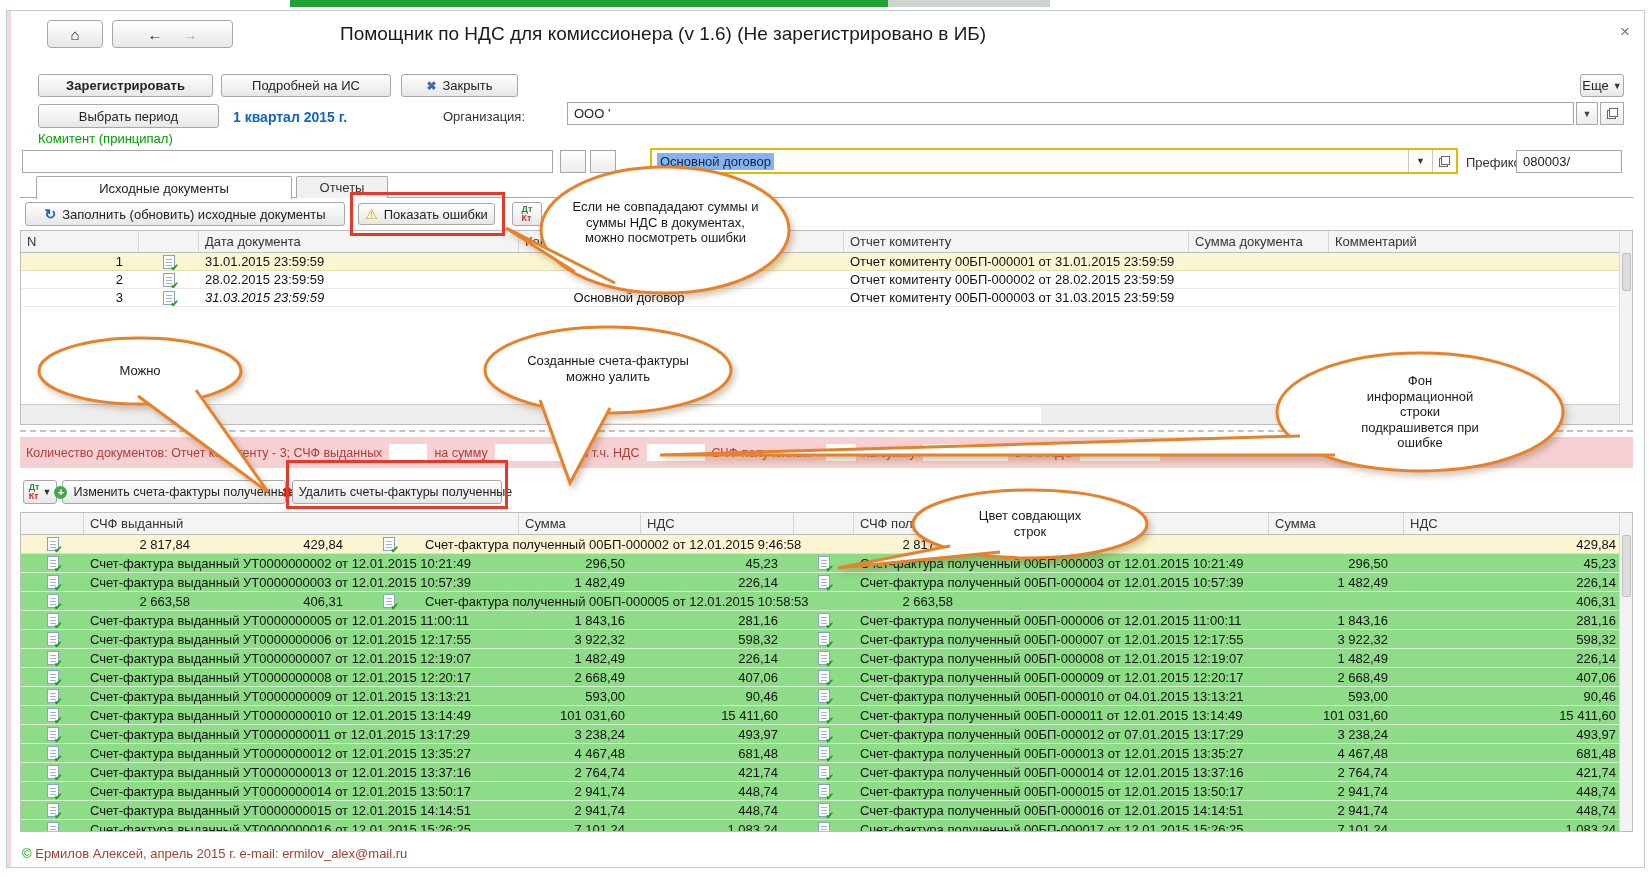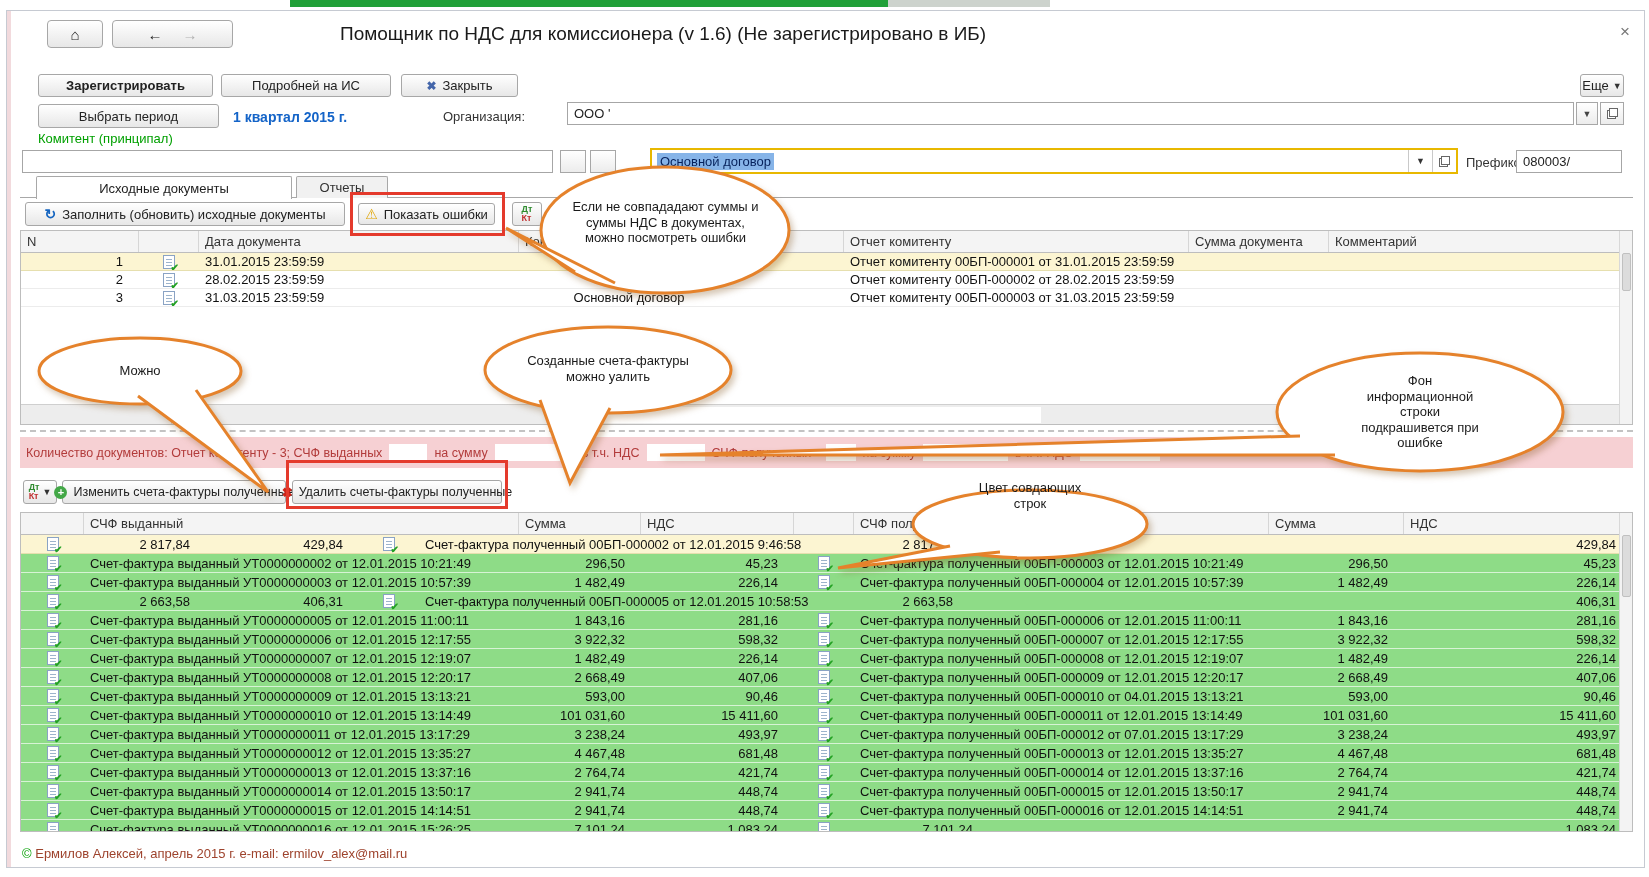--- a/index.html
+++ b/index.html
@@ -227,21 +227,21 @@
           <div class="td num" style="width: 140px;"></div>
           <div class="td" style="flex: 1 1 0%;"></div>
         </div>
         <div class="trow " style="height: 18px;">
           <div class="td num" style="width: 118px;">3</div>
           <div class="td center" style="width: 60px;">
             <span class="doc-ico">
               <span class="chk">✔</span>
             </span>
           </div>
-          <div class="td" style="width: 320px;">31.03.2015 23:59:59</div>
+          <div class="td" style="width: 320px; font-style: italic;">31.03.2015 23:59:59</div>
           <div class="td center" style="width: 220px;">Основной договор</div>
           <div class="td" style="width: 105px;"></div>
           <div class="td" style="width: 345px;">Отчет комитенту 00БП-000003 от 31.03.2015 23:59:59</div>
           <div class="td num" style="width: 140px;"></div>
           <div class="td" style="flex: 1 1 0%;"></div>
         </div>
       </div>
     <div class="t1footer">
       <div class="div" style="left:150px;"></div>
       <div class="div" style="left:530px;"></div>
@@ -572,20 +572,21 @@
             </span>
           </div>
           <div class="td" style="width: 435px;">Счет-фактура выданный УТ0000000016 от 12.01.2015 15:26:25</div>
           <div class="td num" style="width: 122px;">7 101,24</div>
           <div class="td num" style="width: 153px;">1 083,24</div>
           <div class="td center" style="width: 60px;">
             <span class="doc-ico">
               <span class="chk">✔</span>
             </span>
           </div>
+          <div class="td" style="width: 415px;">Счет-фактура полученный 00БП-000017 от 12.01.2015 15:26:25</div>
           <div class="td num" style="width: 135px;">7 101,24</div>
           <div class="td num" style="flex: 1 1 0%;">1 083,24</div>
         </div>
       </div>
     <div class="vscroll">
       <div class="vthumb" style="top:22px;height:62px;"></div>
     </div>
   </div>
 
   <div class="red-box" style="left:350px;top:192px;width:155px;height:44px;"></div>
@@ -610,20 +611,20 @@
     </g>
     <g>
       <ellipse cx="1030" cy="524" rx="117" ry="34" fill="#fff" stroke="#e5822b" stroke-width="3"></ellipse>
       <path d="M 950 546 L 838 568 L 1000 552" fill="#fff" stroke="#e5822b" stroke-width="3"></path>
     </g>
   </svg>
   <div class="callout-text" style="left:568px;top:199px;width:195px;">Если не совпададают суммы и суммы НДС в документах, можно посмотреть ошибки</div>
   <div class="callout-text" style="left:60px;top:363px;width:160px;">Можно</div>
   <div class="callout-text" style="left:523px;top:353px;width:170px;">Созданные счета-фактуры можно уалить</div>
   <div class="callout-text" style="left:1355px;top:373px;width:130px;">Фон информационной строки подкрашивется при ошибке</div>
-  <div class="callout-text" style="left:970px;top:480px;width:120px;">Цвет совдающих строк</div>
+  <div class="callout-text" style="left:970px;top:508px;width:120px;">Цвет совдающих строк</div>
 
   <div class="abs footer">
     <span class="c">©</span>
     <span>Ермилов Алексей, апрель 2015 г. e-mail: ermilov_alex@mail.ru</span>
   </div>
 
 </div>
 
 </body></html>

